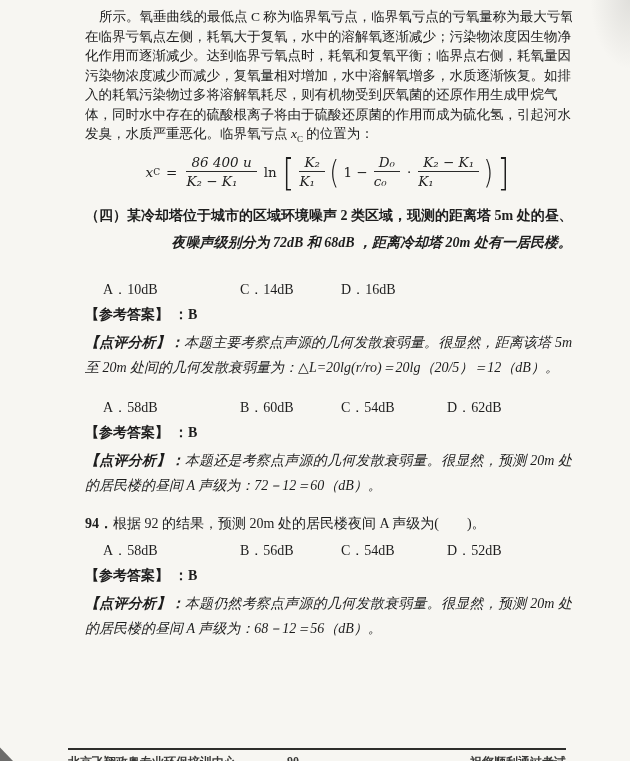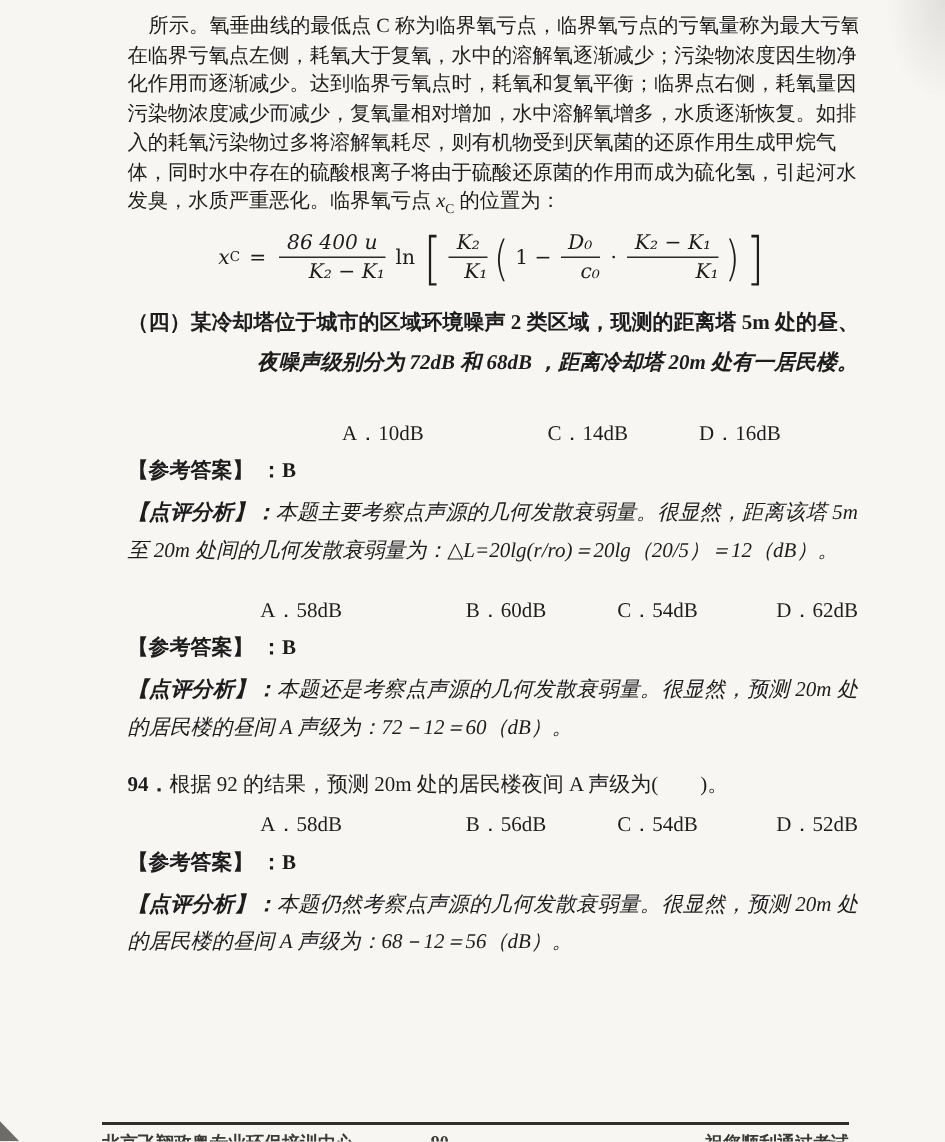--- a/index.html
+++ b/index.html
@@ -29,37 +29,37 @@
   .v{font-style:italic;}
   .rm{font-style:normal;}
   sub{font-size:9px;line-height:0;}
   
   .formula-row{
     display:flex;align-items:center;justify-content:center;
     margin:9px 0 11px;font-size:13.5px;
     font-family:"DejaVu Serif",serif;
   }
   .eq{margin:0 6px;}
-  .frac{display:inline-flex;flex-direction:column;align-items:flex-end;margin:0 3px;font-style:italic;}
+  .frac{display:inline-flex;flex-direction:column;align-items:flex-start;margin:0 3px;font-style:italic;}
   .frac .num{padding:0 5px 1px;border-bottom:1px solid #2a2a2a;}
   .frac .den{padding-top:1px;}
   .fn{font-style:normal;margin:0 3px 0 4px;}
   .big{font-style:normal;font-weight:300;font-size:38px;line-height:1;font-family:"DejaVu Sans",sans-serif;transform:scaleX(.8);margin:0 1px;}
   .big2{font-style:normal;font-weight:300;font-size:32px;line-height:1;font-family:"DejaVu Sans",sans-serif;transform:scaleX(.8);}
   .onem{font-style:normal;margin:0 3px;}
   .cdot{margin:0 4px;font-style:normal;}
   
   .section4{font-size:14px;font-weight:bold;line-height:27px;margin-top:10px;}
   .section4 .l2{padding-left:52px;font-style:italic;}
   .section4 .line{white-space:nowrap;overflow:hidden;text-align:right;}
   
   .q-block{font-size:14px;}
   .q-heading{white-space:nowrap;overflow:hidden;line-height:20px;}
   .b{font-weight:bold;}
-  .options{display:flex;padding-left:18px;margin-top:7px;line-height:20px;justify-content:flex-end;}
+  .options{display:flex;padding-left:18px;margin-top:7px;line-height:20px;}
   .options .option:nth-child(1){width:137px;}
   .options .option:nth-child(2){width:101px;}
   .options .option:nth-child(3){width:106px;}
   .answer{margin-top:5px;line-height:20px;}
   .answer .ans-val{margin-left:5px;}
   .analysis{margin:5px 0 0;line-height:25.5px;text-align:justify;font-style:italic;}
   .mt-q92{margin-top:24px;}
   .mt-q93{margin-top:17px;}
   .mt-q94{margin-top:15px;}
   

